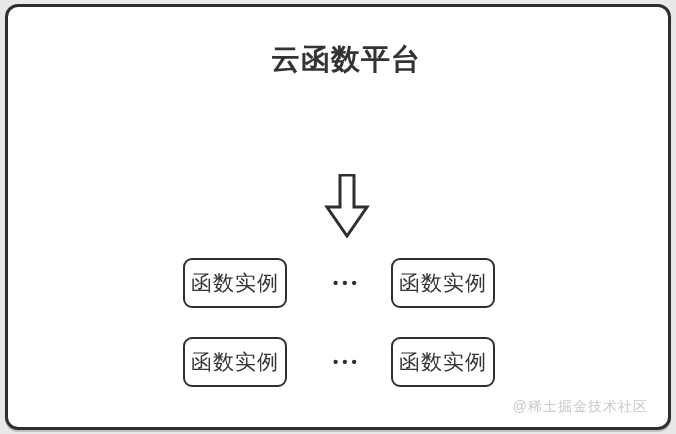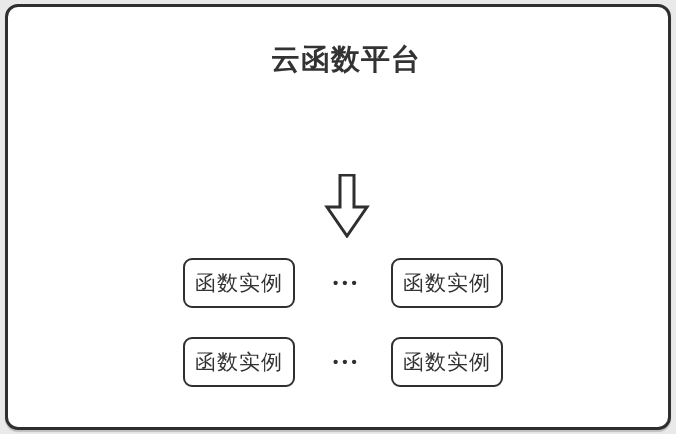--- a/index.html
+++ b/index.html
@@ -64,21 +64,21 @@
     color: #333333;
     letter-spacing: 1px;
   }
   .arrow {
     position: absolute;
     left: 316px;
     top: 167px;
   }
   .inst-box {
     position: absolute;
-    width: 112px;
+    width: 104px;
     height: 50px;
     box-sizing: border-box;
     background: #ffffff;
     border: 2.5px solid #2f2f2f;
     border-radius: 9px;
     display: flex;
     align-items: center;
     justify-content: center;
     font-size: 21px;
     color: #333333;
@@ -127,14 +127,15 @@
     <div class="dots pos-dots-1">•••</div>
 
     <div class="inst-box pos-r1-right">函数实例</div>
 
     <div class="inst-box pos-r2-left">函数实例</div>
 
     <div class="dots pos-dots-2">•••</div>
 
     <div class="inst-box pos-r2-right">函数实例</div>
 
+    <div class="watermark">@稀土掘金技术社区</div>
   </div>
 </div>
 
 </body></html>

